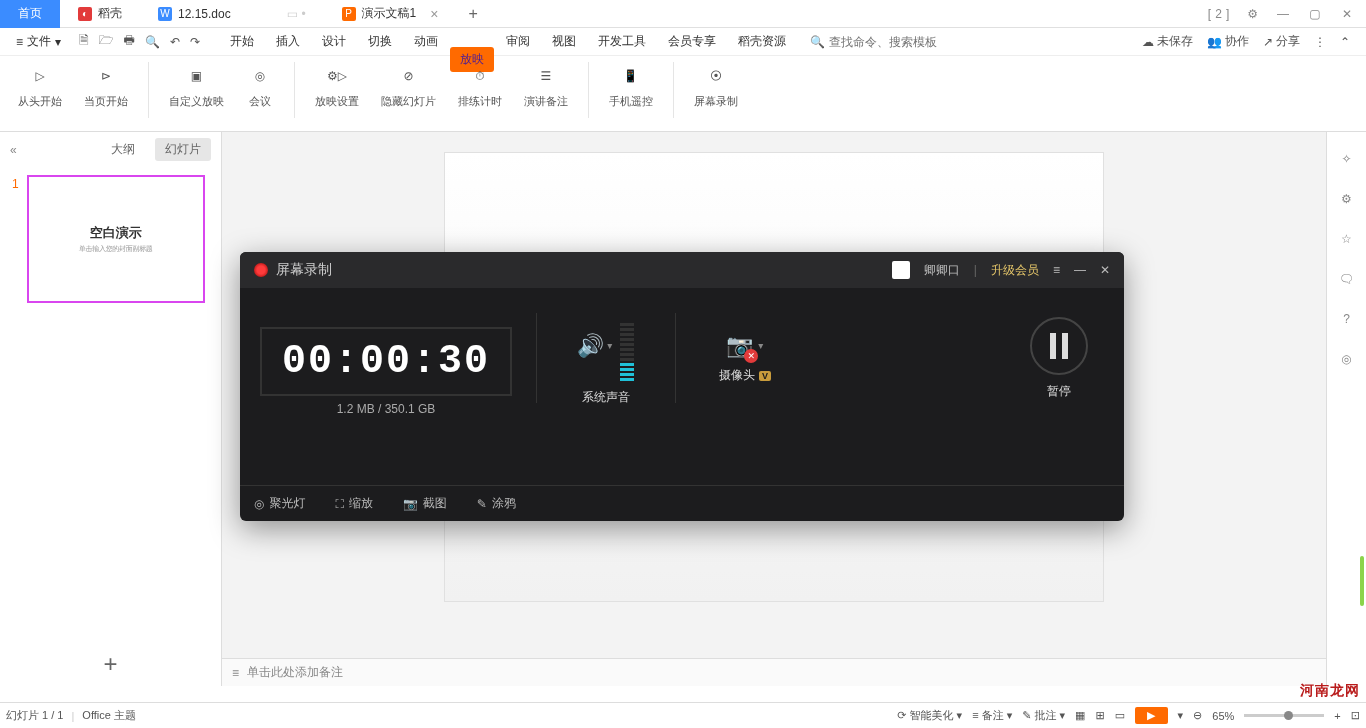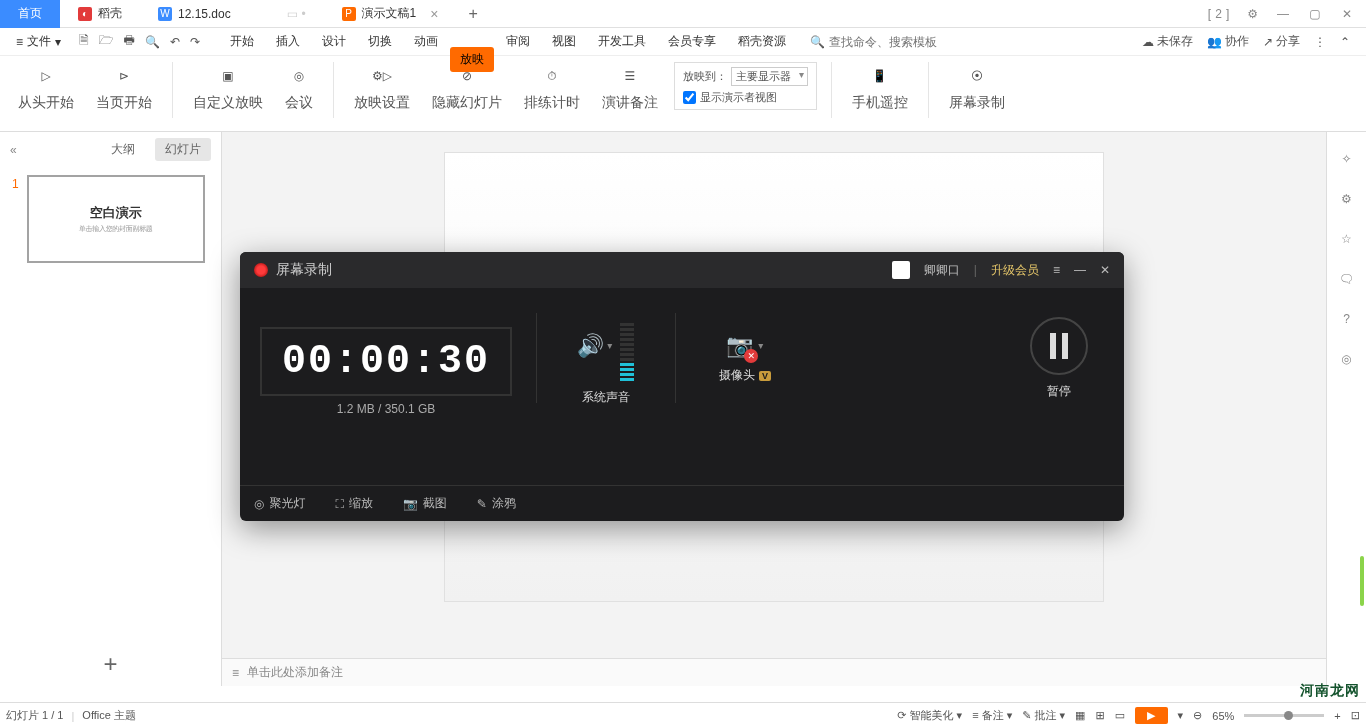--- a/index.html
+++ b/index.html
@@ -16,47 +16,47 @@
 .title-right span { cursor:pointer; padding:2px 4px;}
 .win-btn { width:22px; text-align:center; }
 
 
 .menu-row { height:28px; display:flex; align-items:center; padding:0 10px; gap:4px; border-bottom:1px solid #eee;}
 .file-menu { display:flex; align-items:center; gap:4px; padding:2px 6px; cursor:pointer;}
 .qat { display:flex; align-items:center; gap:10px; color:#555; padding:0 8px;}
 .qat span { cursor:pointer; }
 .menu-tabs { display:flex; align-items:center; gap:2px; margin-left:8px;}
 .menu-tab { padding:4px 10px; cursor:pointer; color:#333;}
-.menu-tab.active { background:#ff6a00; color:#000000; border-radius:3px;margin-top:36px;}
+.menu-tab.active { background:#ff6a00; color:#4c1d95; border-radius:3px;margin-top:36px;}
 .menu-search { display:flex; align-items:center; gap:4px; color:#999; margin-left:10px;}
 .menu-search input { border:none; outline:none; width:110px; background:transparent; font-size:12px;}
 .menu-right { margin-left:auto; display:flex; align-items:center; gap:14px; color:#555; padding-right:6px;}
 .menu-right span { cursor:pointer; display:flex; align-items:center; gap:3px;}
 
 
 .ribbon { height:76px; display:flex; align-items:flex-start; padding:6px 12px; gap:10px; border-bottom:1px solid #ddd;}
 .rgroup { display:flex; flex-direction:column; align-items:center; gap:4px; padding:0 6px;}
 .ricon { width:28px; height:28px; display:flex; align-items:center; justify-content:center; color:#555;}
-.rlabel { font-size:14px; color:#555; text-align:center; white-space:nowrap;}
+.rlabel { font-size:11px; color:#555; text-align:center; white-space:nowrap;}
 .rdiv { width:1px; height:56px; background:#e5e5e5; margin:0 4px;}
 .proj-group { border:1px solid #ddd; padding:4px 8px; display:flex; flex-direction:column; gap:4px; font-size:11px; color:#555;}
 .proj-sel { border:1px solid #ccc; padding:1px 16px 1px 4px; background:#fff; position:relative;}
 .proj-sel:after{content:"▾"; position:absolute; right:3px; top:1px; color:#888; font-size:10px;}
 .chk { display:flex; align-items:center; gap:4px; font-size:11px; color:#555;}
 
 
 .sidepanel { position:absolute; left:0; top:132px; bottom:42px; width:222px; border-right:1px solid #ddd; display:flex; flex-direction:column; }
 .side-tabs { display:flex; align-items:center; gap:10px; padding:6px 10px; font-size:12px; color:#666;}
 .side-tabs .collapse { margin-right:auto; color:#888; cursor:pointer;}
 .side-tab { padding:3px 10px; cursor:pointer; border-radius:3px;}
 .side-tab.active { background:#e6e6e6; }
 .thumb-area { flex:1; overflow:auto; padding:8px 12px;}
 .thumb { display:flex; gap:8px;}
 .thumb-num { color:#ff6a00; font-size:12px; padding-top:2px;}
-.thumb-box { width:178px; height:88px; border:2px solid #a3a3a3; background:#fff; display:flex; flex-direction:column; align-items:center; justify-content:center;}
+.thumb-box { width:178px; height:128px; border:2px solid #d946ef; background:#fff; display:flex; flex-direction:column; align-items:center; justify-content:center;}
 .thumb-title { font-size:13px; color:#333; font-weight:bold;}
 .thumb-sub { font-size:7px; color:#999; margin-top:2px; letter-spacing:-0.3px;}
 .add-slide { position:absolute; bottom:8px; left:0; right:0; text-align:center; color:#666; font-size:24px; cursor:pointer;}
 
 
 .canvas-wrap { position:absolute; left:222px; right:40px; top:132px; bottom:42px; background:#f3f3f3; overflow:hidden;}
 .canvas-scroll { position:absolute; inset:0; overflow:auto;}
 .slide-canvas { width:660px; height:450px; background:linear-gradient(#fff,#f1f1f1); margin:20px auto; border:1px solid #e0e0e0;}
 .notes-bar { position:absolute; left:0; right:0; bottom:0; height:28px; border-top:1px solid #ddd; display:flex; align-items:center; padding:0 10px; gap:8px; color:#888; background:#fafafa;}
 .right-rail { position:absolute; right:0; top:132px; bottom:42px; width:40px; border-left:1px solid #ddd; display:flex; flex-direction:column; align-items:center; padding-top:20px; gap:26px; color:#888; background:#fff;}
@@ -64,21 +64,21 @@
 .rail-indicator { position:absolute; right:2px; bottom:80px; width:4px; height:50px; background:#8bd44a; border-radius:2px;}
 
 
 .status { position:absolute; left:0; right:0; bottom:0; height:26px; border-top:1px solid #ddd; display:flex; align-items:center; padding:0 6px; font-size:11px; color:#555; background:#fff; z-index:5;}
 .status .sep { margin:0 8px; color:#ccc;}
 .status-right { margin-left:auto; display:flex; align-items:center; gap:10px;}
 .status-right span { cursor:pointer;}
 .play-btn { background:#ff6a00; color:#fff; padding:2px 12px; border-radius:2px;}
 .zoom-track { width:80px; height:3px; background:#ccc; position:relative;}
 .zoom-thumb { position:absolute; top:-3px; left:40px; width:9px; height:9px; background:#888; border-radius:50%;}
-.watermark { position:absolute; right:6px; bottom:28px; font-size:14px; color:#14532d; font-weight:bold; letter-spacing:1px; z-index:6;}
+.watermark { position:absolute; right:6px; bottom:28px; font-size:14px; color:#b91c1c; font-weight:bold; letter-spacing:1px; z-index:6;}
 
 
 .rec-dialog { position:absolute; left:240px; top:252px; width:884px; height:269px; background:#1c1c1e; border-radius:6px; color:#ccc; box-shadow:0 8px 30px rgba(0,0,0,0.4); overflow:hidden; z-index:20;}
 .rec-title { height:36px; display:flex; align-items:center; padding:0 14px; background:#2a2a2c; font-size:14px;}
 .rec-dot { width:14px; height:14px; border-radius:50%; background:radial-gradient(circle,#ff3b3b 40%,#8b0000 100%); margin-right:8px;}
 .rec-title-right { margin-left:auto; display:flex; align-items:center; gap:14px; font-size:12px; color:#bbb;}
 .rec-title-right span { cursor:pointer;}
 .rec-avatar { width:18px; height:18px; background:#fff; display:inline-block; border-radius:2px;}
 .rec-up { color:#e6c76a; }
 .rec-nav { height:32px; display:flex; align-items:center; padding:0 14px; gap:12px; font-size:12px; color:#888;}
@@ -199,30 +199,20 @@
       <div class="rlabel">隐藏幻灯片</div>
     </div>
   <div class="rgroup">
       <div class="ricon">⏱</div>
       <div class="rlabel">排练计时</div>
     </div>
   <div class="rgroup">
       <div class="ricon">☰</div>
       <div class="rlabel">演讲备注</div>
     </div>
-  <div class="proj-group">
-    <div style="display:flex;align-items:center;gap:4px">
-        <span>放映到：</span>
-        <div class="proj-sel"><span>主要显示器</span></div>
-      </div>
-    <label class="chk">
-        <input type="checkbox" checked="" style=""> 
-        <span>显示演示者视图</span>
-      </label>
-  </div>
   <div class="rdiv"></div>
   <div class="rgroup">
       <div class="ricon">📱</div>
       <div class="rlabel">手机遥控</div>
     </div>
   <div class="rdiv"></div>
   <div class="rgroup">
       <div class="ricon">⦿</div>
       <div class="rlabel">屏幕录制</div>
     </div>

